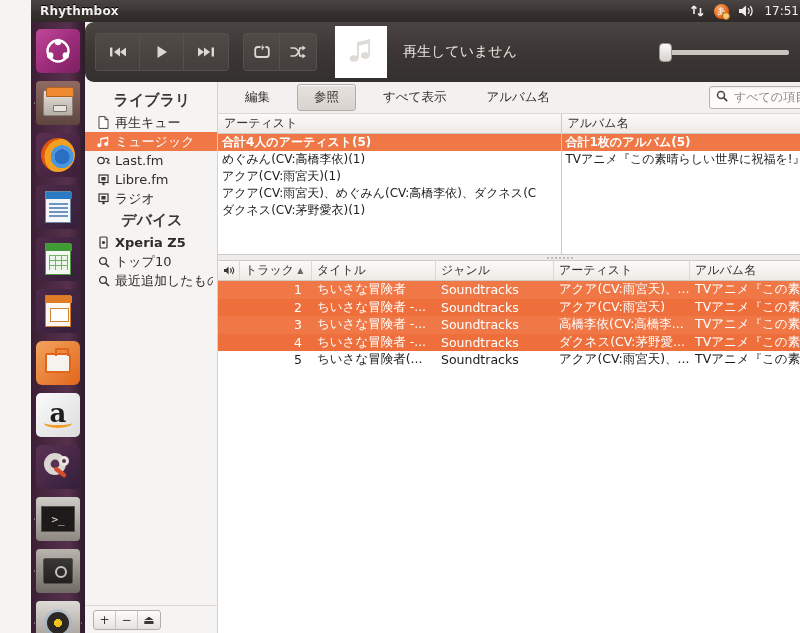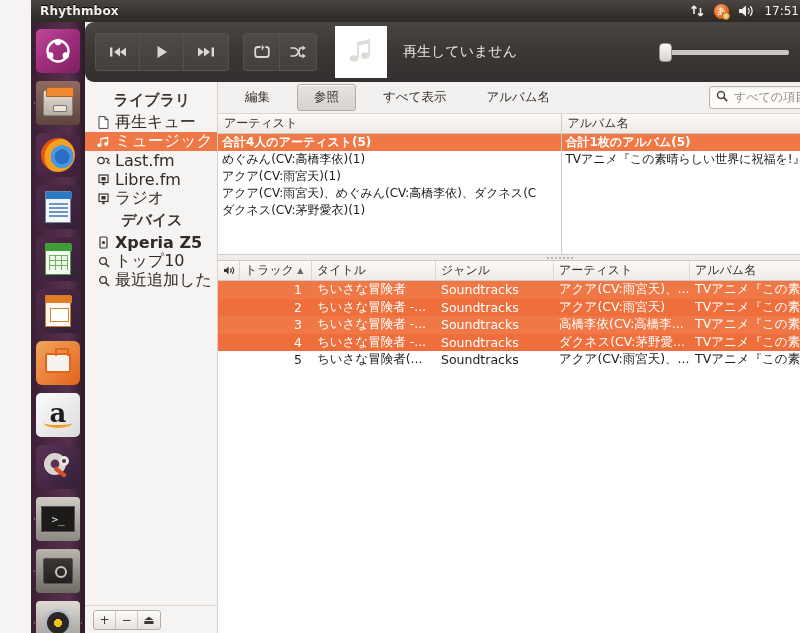--- a/index.html
+++ b/index.html
@@ -130,21 +130,21 @@
 
   
   #content { position: relative; height: 551px; display: flex; }
 
   
   #sidebar { width: 133px; background: #f6f4f2; border-right: 1px solid #d6d1cc; display: flex; flex-direction: column; }
   #side-scroll { flex: 1; padding-top: 6px; overflow: hidden; }
   .side-head { padding: 3px 6px 3px 8px; font-size: 15px; font-weight: bold; color: #3a3634; text-align: center; }
   .side-item {
     display: flex; align-items: center; gap: 5px;
-    padding: 2px 4px 2px 12px; font-size: 16px; color: #2f2b29; height: 19px;
+    padding: 2px 4px 2px 12px; font-size: 13px; color: #2f2b29; height: 19px;
   }
   .side-item.selected { background: #f07746; color: #ffffff; }
   .side-item.bold .side-label { font-weight: bold; }
   .side-ico { width: 13px; height: 13px; display:flex; align-items:center; justify-content:center; flex: none;}
   .side-label { white-space: nowrap; overflow: hidden; }
   #side-bottom { height: 28px; border-top: 1px solid #dcd7d2; display: flex; align-items: center; padding-left: 8px; }
   .mini-grp { display: flex; border: 1px solid #b4afaa; border-radius: 3px; overflow: hidden;
               background: linear-gradient(to bottom,#fdfdfc,#e6e2de); }
   .mini-btn { width: 22px; height: 18px; display: flex; align-items: center; justify-content: center;
               border-right: 1px solid #cbc6c1; font-size: 12px; color: #3b3734; }

